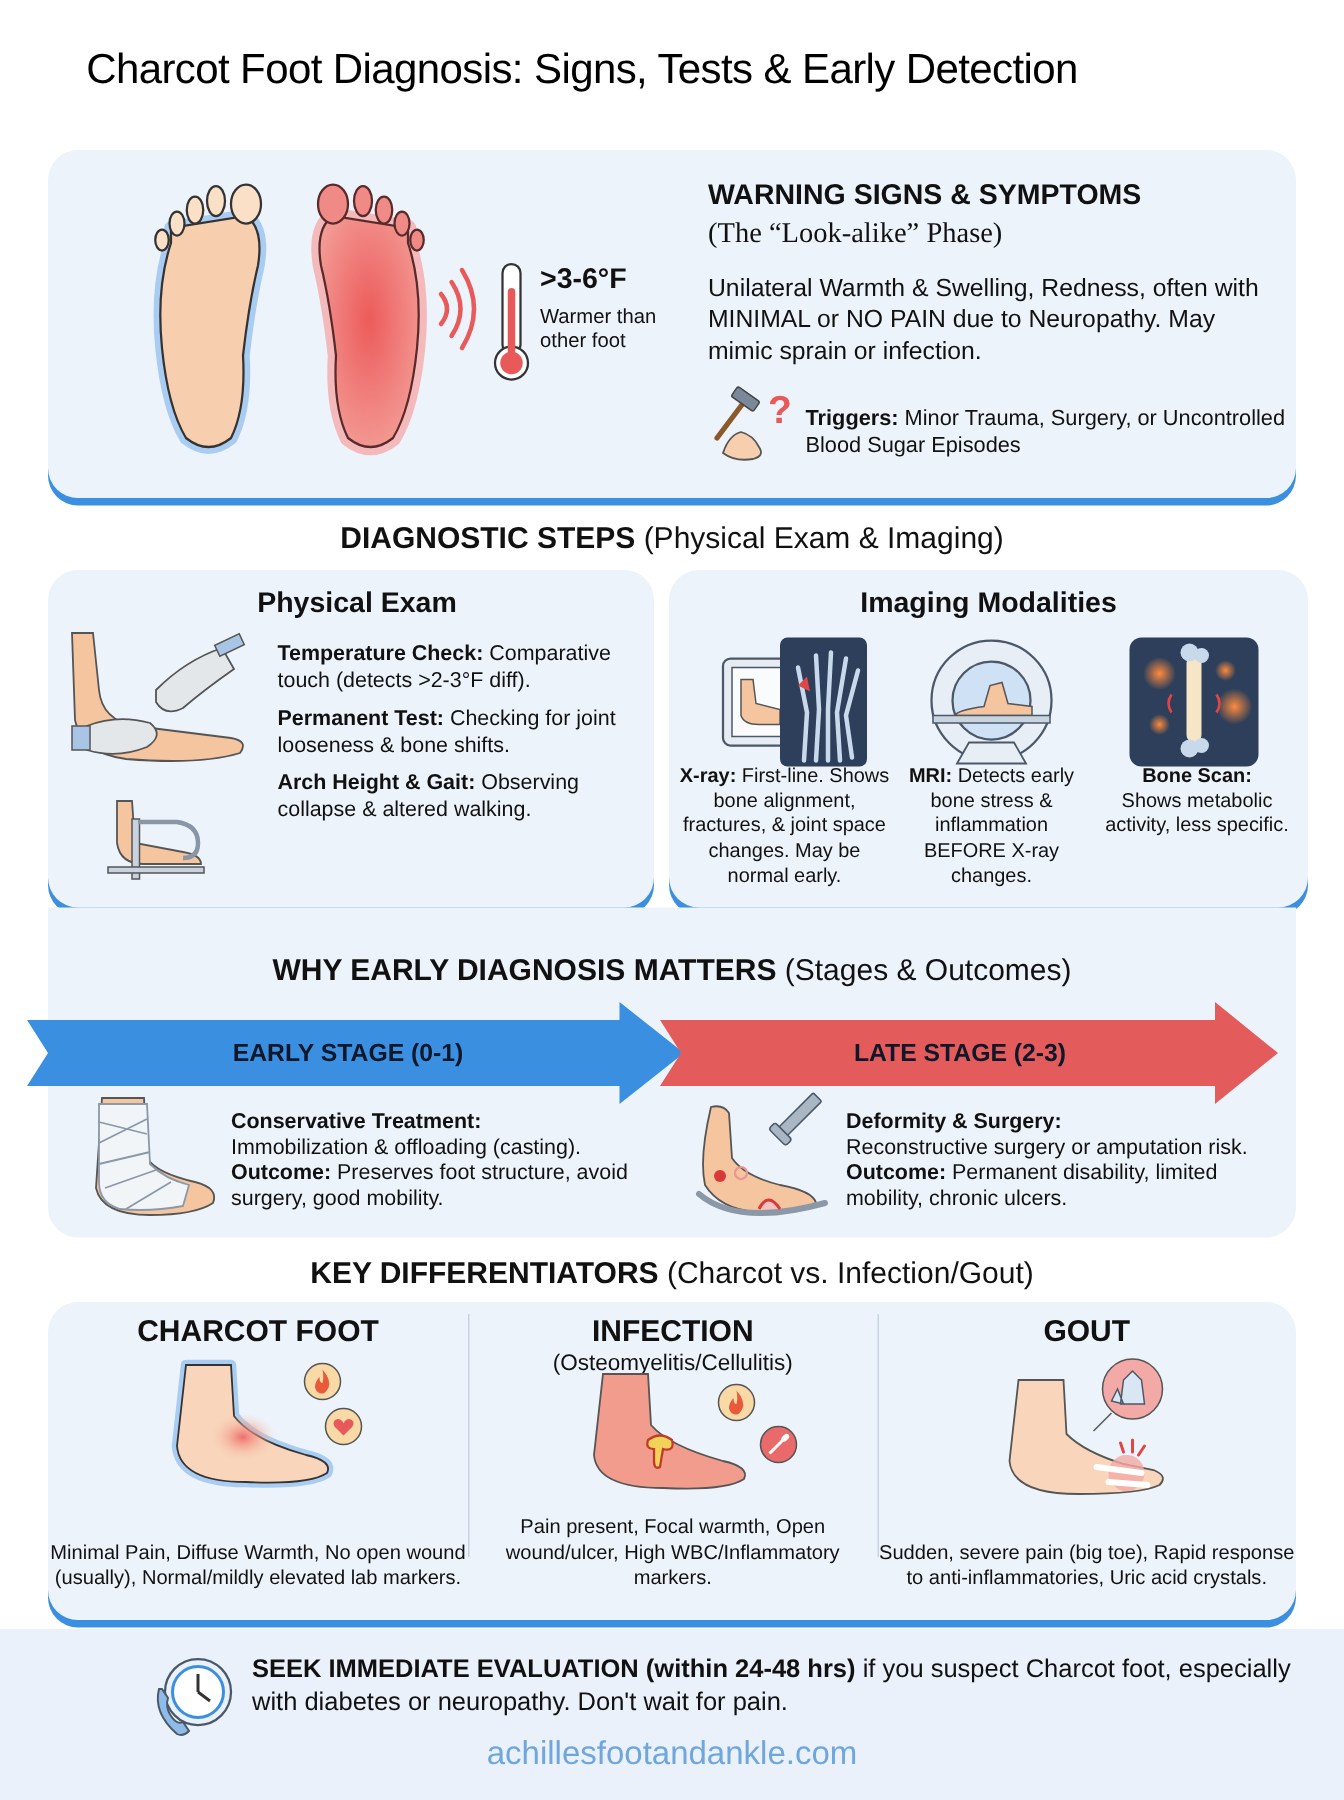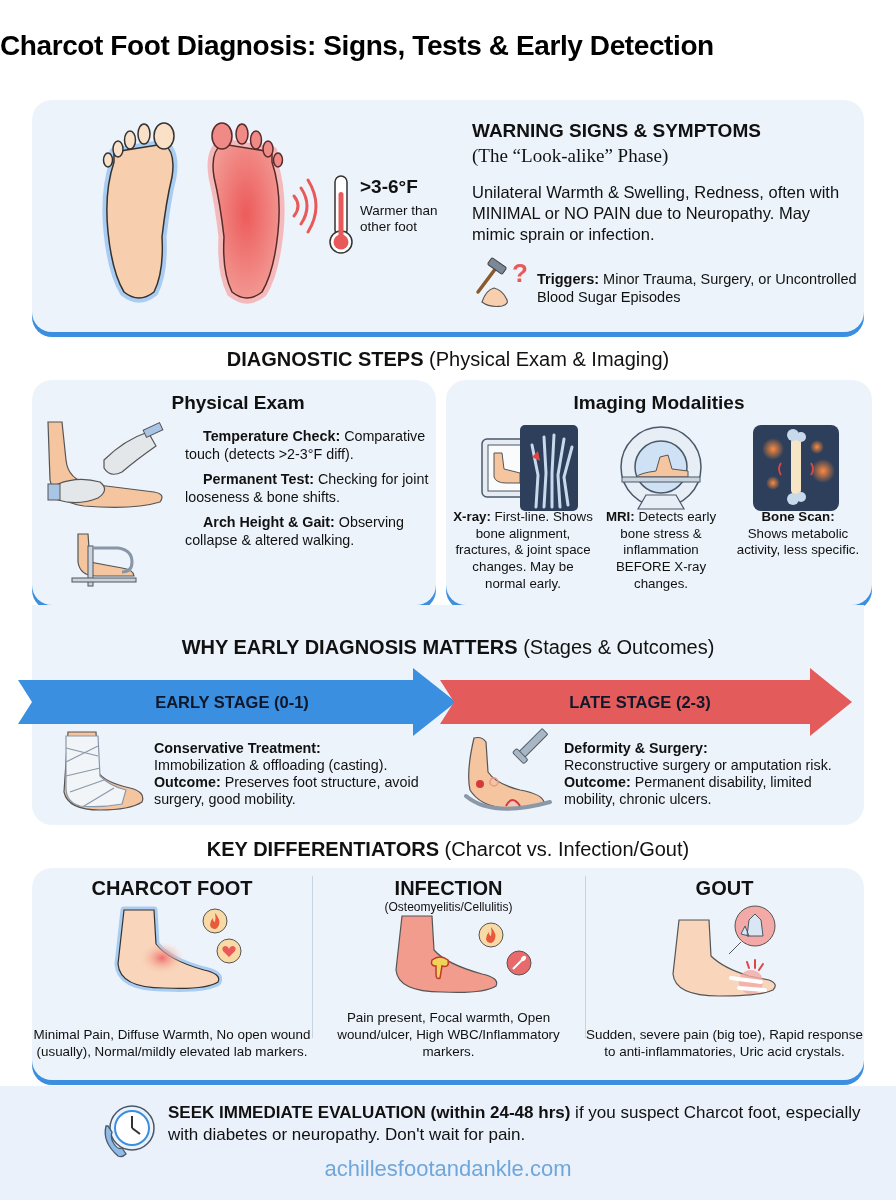--- a/index.html
+++ b/index.html
@@ -1,19 +1,19 @@
 <!DOCTYPE html>
 <html><head>
 <meta charset="utf-8">
 <style>
   * { box-sizing: border-box; margin: 0; padding: 0; }
   html, body { width: 896px; height: 1200px; background: #ffffff; overflow: hidden; }
   body { font-family: "Liberation Sans", "DejaVu Sans", sans-serif; color: #111; position: relative; }
 
-  .title { position: absolute; top: 30px; left: 0; width: 776px; font-size: 28px; font-weight: 700; letter-spacing: -0.4px; color: #000; }
+  .title { position: absolute; top: 30px; left: 0; width: 776px; text-align: center; font-size: 28px; font-weight: 400; letter-spacing: -0.4px; color: #000; }
 
   .card { position: absolute; background: #edf3fb; border-radius: 20px; box-shadow: 0 5px 0 0 #3b8fe0; }
   .band { position: absolute; background: #edf3fb; }
 
   
   .warn { left: 32px; top: 100px; width: 832px; height: 232px; }
   .warn-title { position: absolute; left: 440px; top: 20px; font-size: 19px; font-weight: 700; }
   .warn-sub { position: absolute; left: 440px; top: 45px; font-size: 19px; font-family: Liberation Serif, serif; }
   .warn-body { position: absolute; left: 440px; top: 82px; width: 380px; font-size: 16.5px; line-height: 21px; }
   .warn-trig { position: absolute; left: 505px; top: 170px; width: 320px; font-size: 14.5px; line-height: 18px; }
@@ -24,37 +24,37 @@
   .section-h { position: absolute; left: 0; width: 896px; text-align: center; font-size: 20px; }
   .section-h b { font-weight: 700; }
 
   
   .phys { left: 32px; top: 380px; width: 404px; height: 225px; }
   .img { left: 446px; top: 380px; width: 426px; height: 225px; }
   .card-h { position: absolute; width: 100%; text-align: center; font-size: 19px; font-weight: 700; top: 12px; }
   .phys .card-h { left: 0; padding-left: 8px; }
   .phys-items { position: absolute; left: 153px; top: 48px; width: 245px; font-size: 14.3px; line-height: 17.5px; }
   .phys-items p { margin-bottom: 8px; }
-  .phys-items b { font-weight: 700; margin-left: 18px; }
+  .phys-items b { font-weight: 700; }
 
   .mod { position: absolute; top: 45px; text-align: center; font-size: 13.3px; line-height: 16.7px; }
   .mod b { font-weight: 700; }
   .mod .tx { margin-top: 84px; }
 
   
   .stage-band { left: 32px; top: 605px; width: 832px; height: 220px; border-radius: 0 0 20px 20px; }
   .arrow-label { position: absolute; top: 0; height: 64px; line-height: 64px; color: #0f172a; font-size: 16.5px; font-weight: 700; text-align: center; }
   .stage-txt { position: absolute; top: 740px; font-size: 14.3px; line-height: 17px; }
   .stage-txt b { font-weight: 700; }
 
   
   .diff { left: 32px; top: 868px; width: 832px; height: 212px; }
   .diff-col { position: absolute; top: 0; height: 200px; text-align: center; }
   .diff-col .h { margin-top: 9px; font-size: 20px; font-weight: 700; }
-  .diff-col .sub { font-size: 12px; margin-top: 0px; }
+  .diff-col .sub { font-size: 15px; margin-top: 0px; }
   .diff-col .tx { position: absolute; bottom: 8px; left: 0; width: 100%; font-size: 13.4px; line-height: 17px; }
   .vdiv { position: absolute; top: 8px; width: 1px; height: 162px; background: #c7d3e2; }
 
   
   .foot { left: 0; top: 1086px; width: 896px; height: 114px; background: #eaf1fa; }
   .foot-text { position: absolute; left: 168px; top: 1102px; width: 700px; font-size: 17px; line-height: 22px; }
   .foot-text b { font-weight: 700; }
   .foot-url { position: absolute; left: 0; top: 1156px; width: 896px; text-align: center; font-size: 22px; color: #6fa6dc; }
 
   svg { position: absolute; overflow: visible; }

